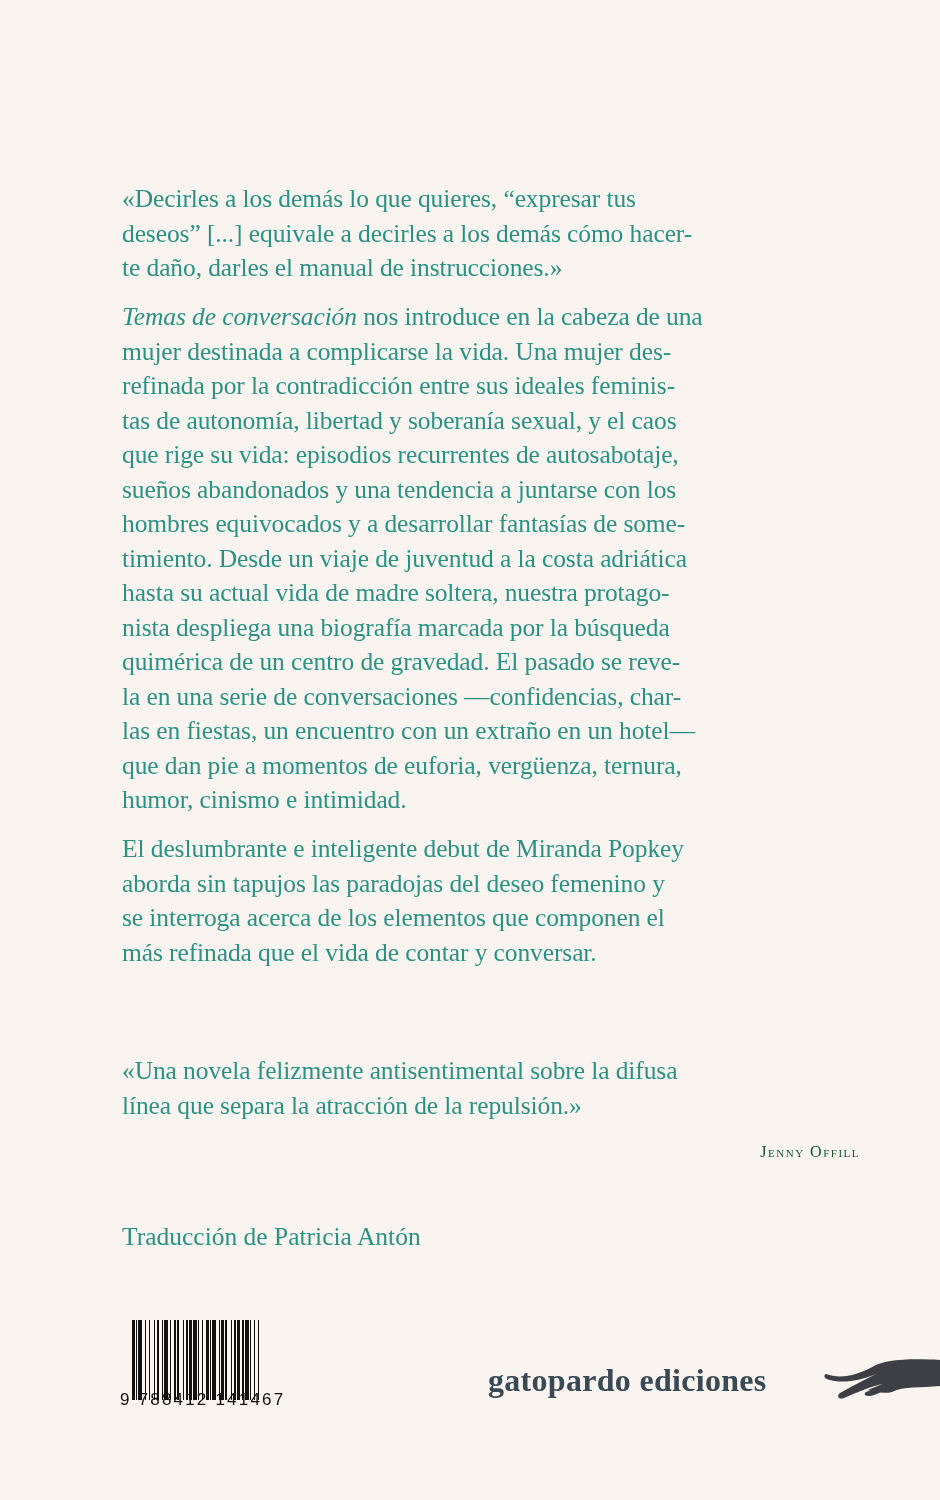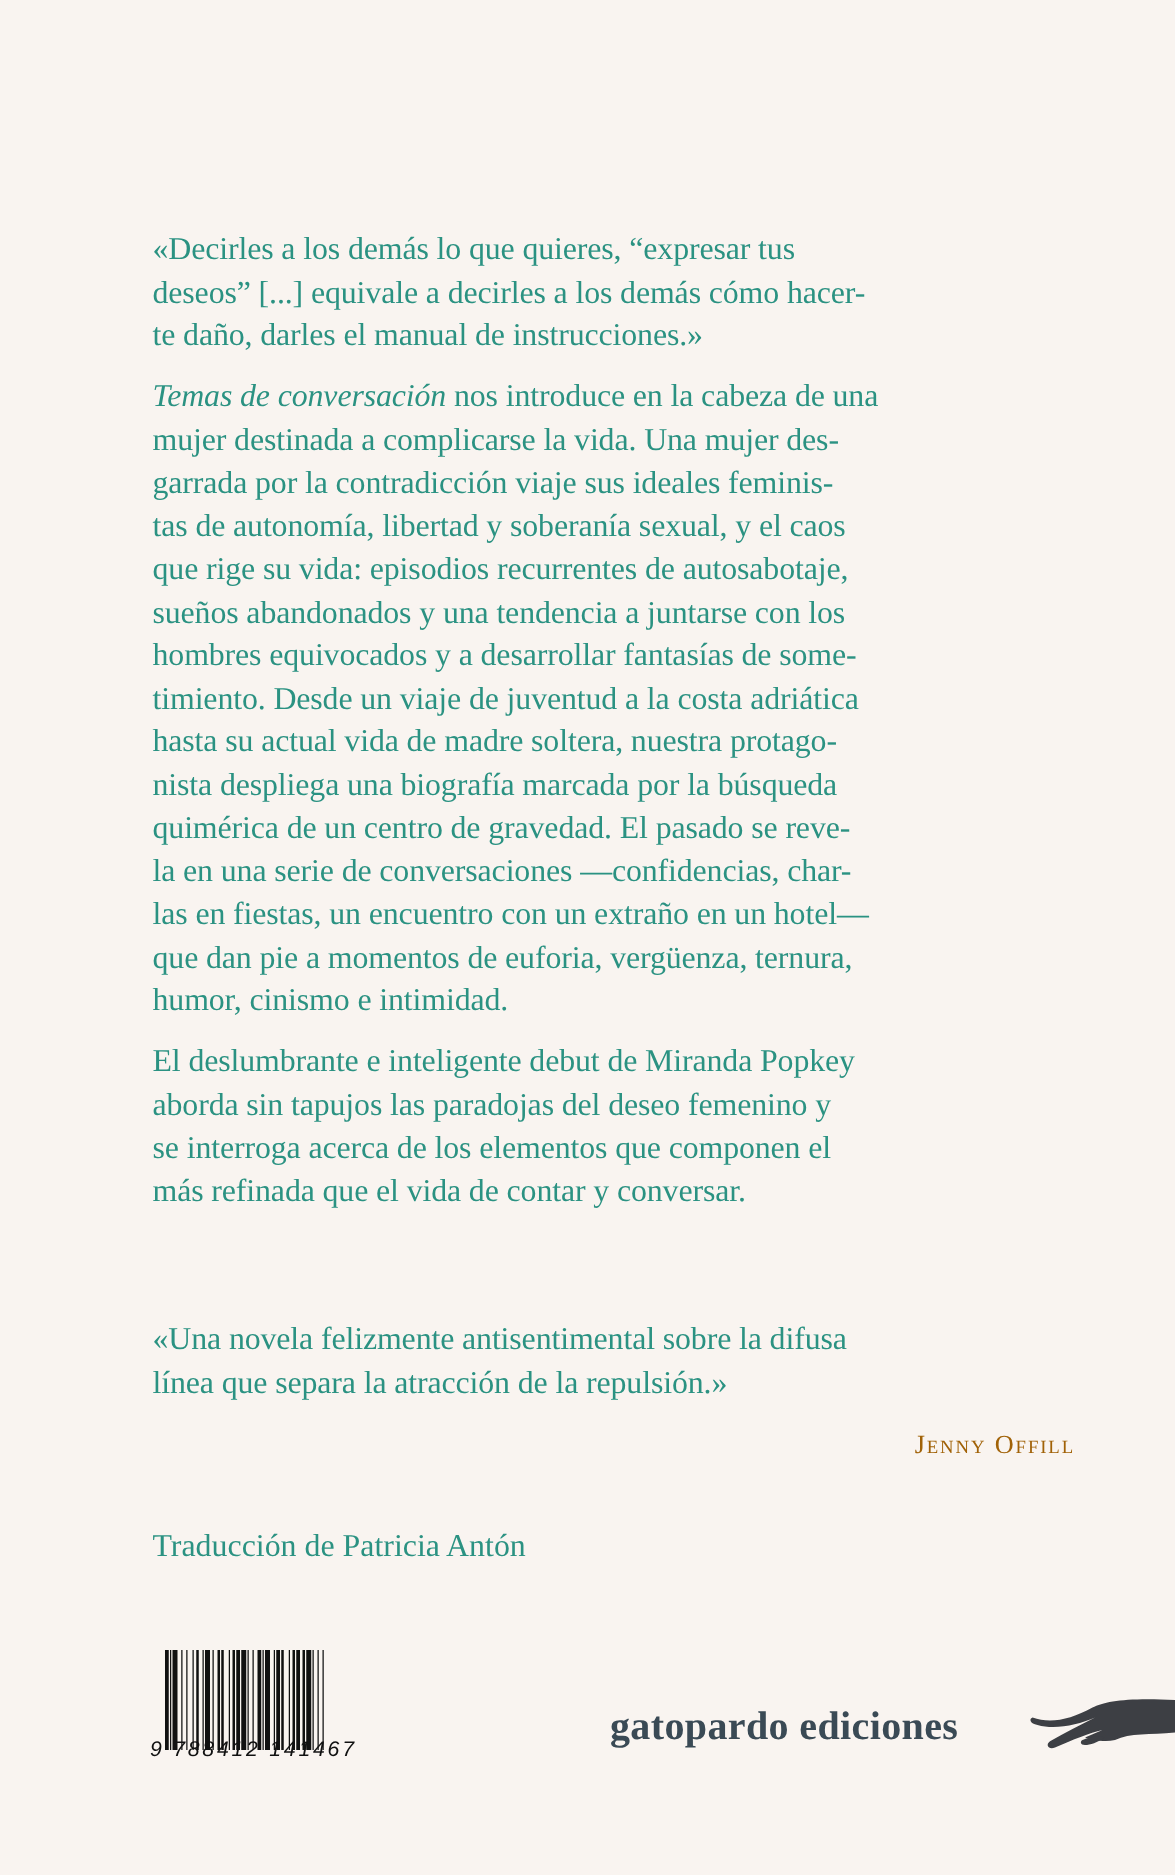--- a/index.html
+++ b/index.html
@@ -22,38 +22,37 @@
   .text-block .line { display: block; white-space: nowrap; }
   #quote1 { top: 182px; }
   #synopsis { top: 300px; }
   #praise { top: 832px; }
   #quote2 { top: 1054px; }
   .italic { font-style: italic; }
   #attribution {
     position: absolute;
     top: 1143px;
     right: 80px;
-    font-size: 21px;
+    font-size: 16px;
     letter-spacing: 1.5px;
     font-variant: small-caps;
-    color: #a16207;
+    color: #14532d;
   }
   #translator {
     position: absolute;
     top: 1222px;
     left: 122px;
     font-size: 25.5px;
   }
   #barcode {
     position: absolute;
     left: 120px;
     top: 1320px;
     width: 185px;
     height: 92px;
-    font-style: italic;
   }
   #barcode-bars {
     position: absolute;
     left: 12px; top: 0;
     width: 170px; height: 80px;
     display: flex;
     align-items: stretch;
   }
   #barcode-bars span { display: block; height: 100%; }
   #barcode-digits {
@@ -87,21 +86,21 @@
 
 <div id="quote1" class="text-block">
   <span class="line">«Decirles a los demás lo que quieres, “expresar tus</span>
   <span class="line">deseos” [...] equivale a decirles a los demás cómo hacer-</span>
   <span class="line">te daño, darles el manual de instrucciones.»</span>
 </div>
 
 <div id="synopsis" class="text-block">
   <span class="line"><span class="italic">Temas de conversación</span><span> nos introduce en la cabeza de una</span></span>
   <span class="line">mujer destinada a complicarse la vida. Una mujer des-</span>
-  <span class="line">garrada por la contradicción viaje sus ideales feminis-</span>
+  <span class="line">refinada por la contradicción entre sus ideales feminis-</span>
   <span class="line">tas de autonomía, libertad y soberanía sexual, y el caos</span>
   <span class="line">que rige su vida: episodios recurrentes de autosabotaje,</span>
   <span class="line">sueños abandonados y una tendencia a juntarse con los</span>
   <span class="line">hombres equivocados y a desarrollar fantasías de some-</span>
   <span class="line">timiento. Desde un viaje de juventud a la costa adriática</span>
   <span class="line">hasta su actual vida de madre soltera, nuestra protago-</span>
   <span class="line">nista despliega una biografía marcada por la búsqueda</span>
   <span class="line">quimérica de un centro de gravedad. El pasado se reve-</span>
   <span class="line">la en una serie de conversaciones —confidencias, char-</span>
   <span class="line">las en fiestas, un encuentro con un extraño en un hotel—</span>

